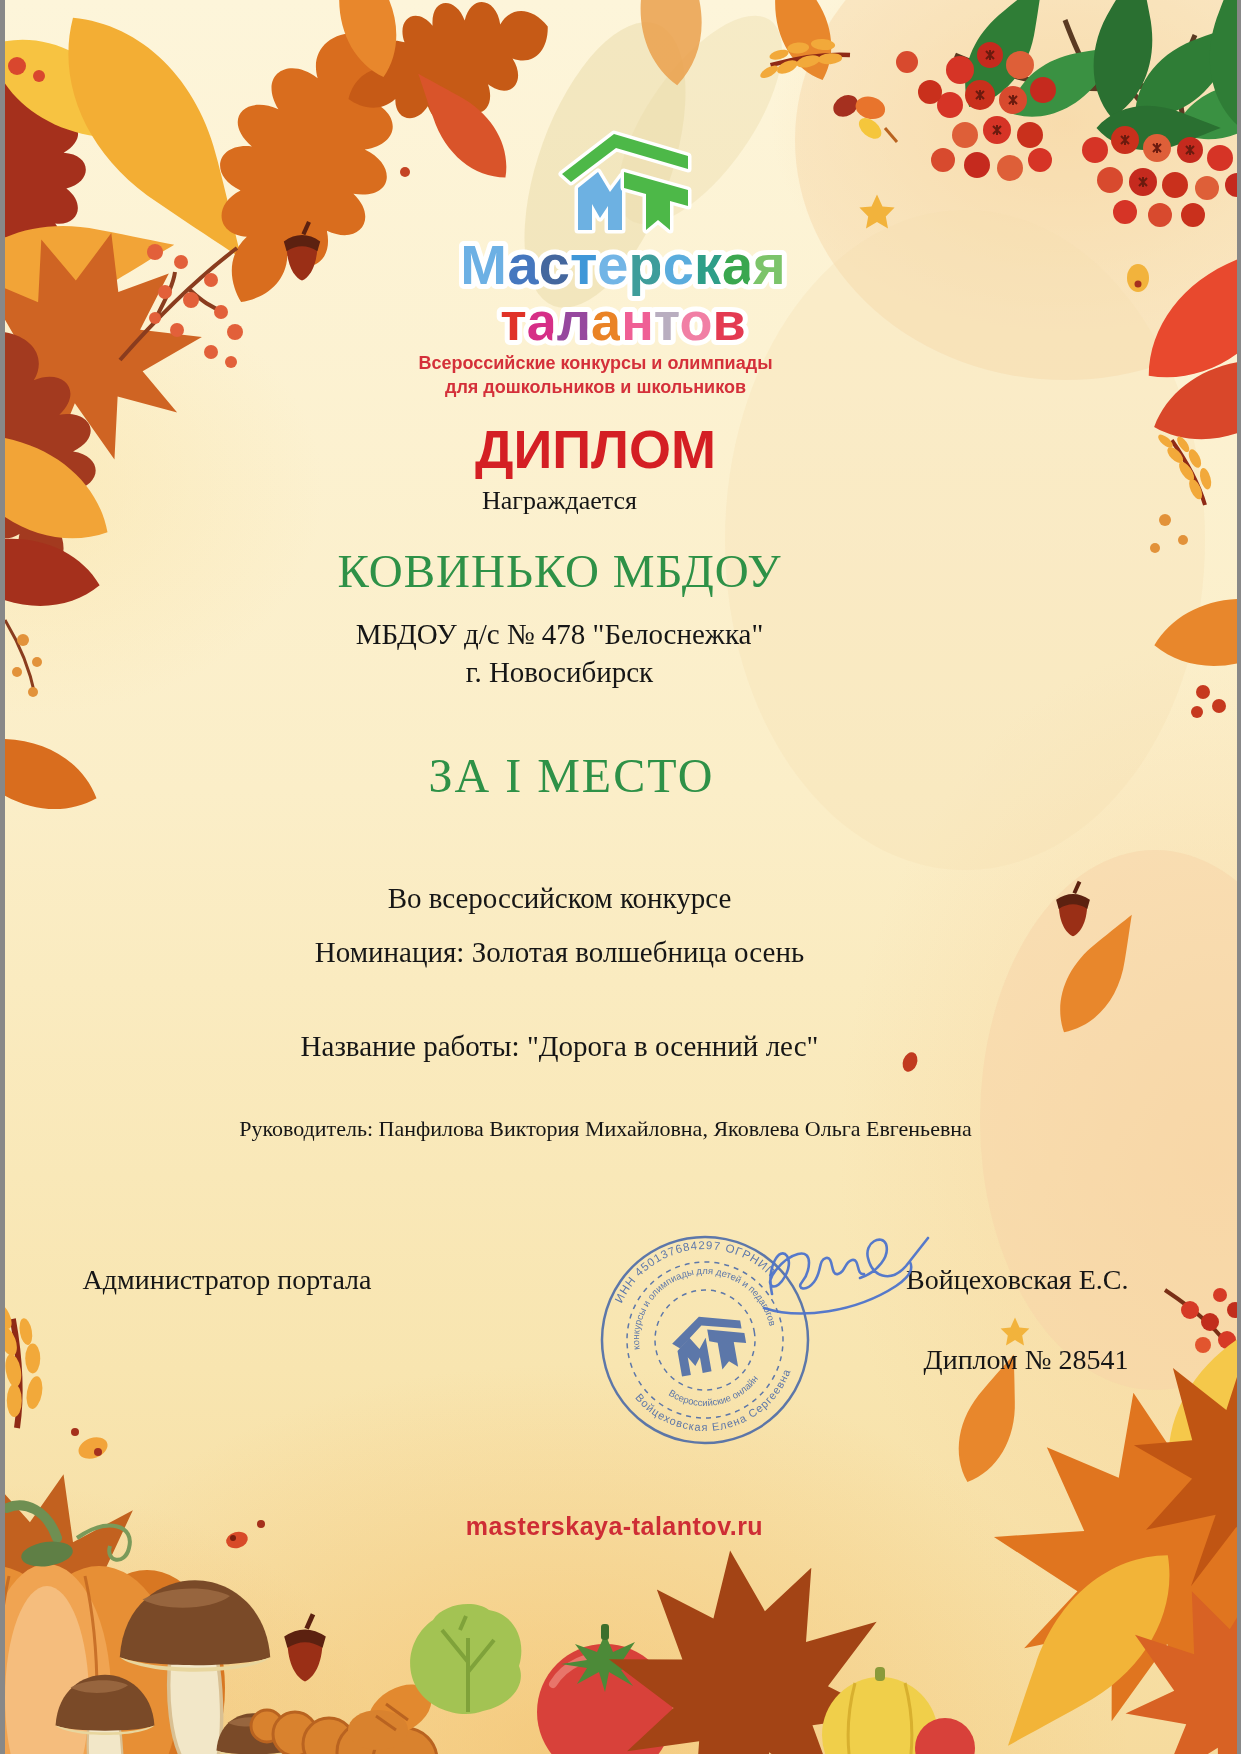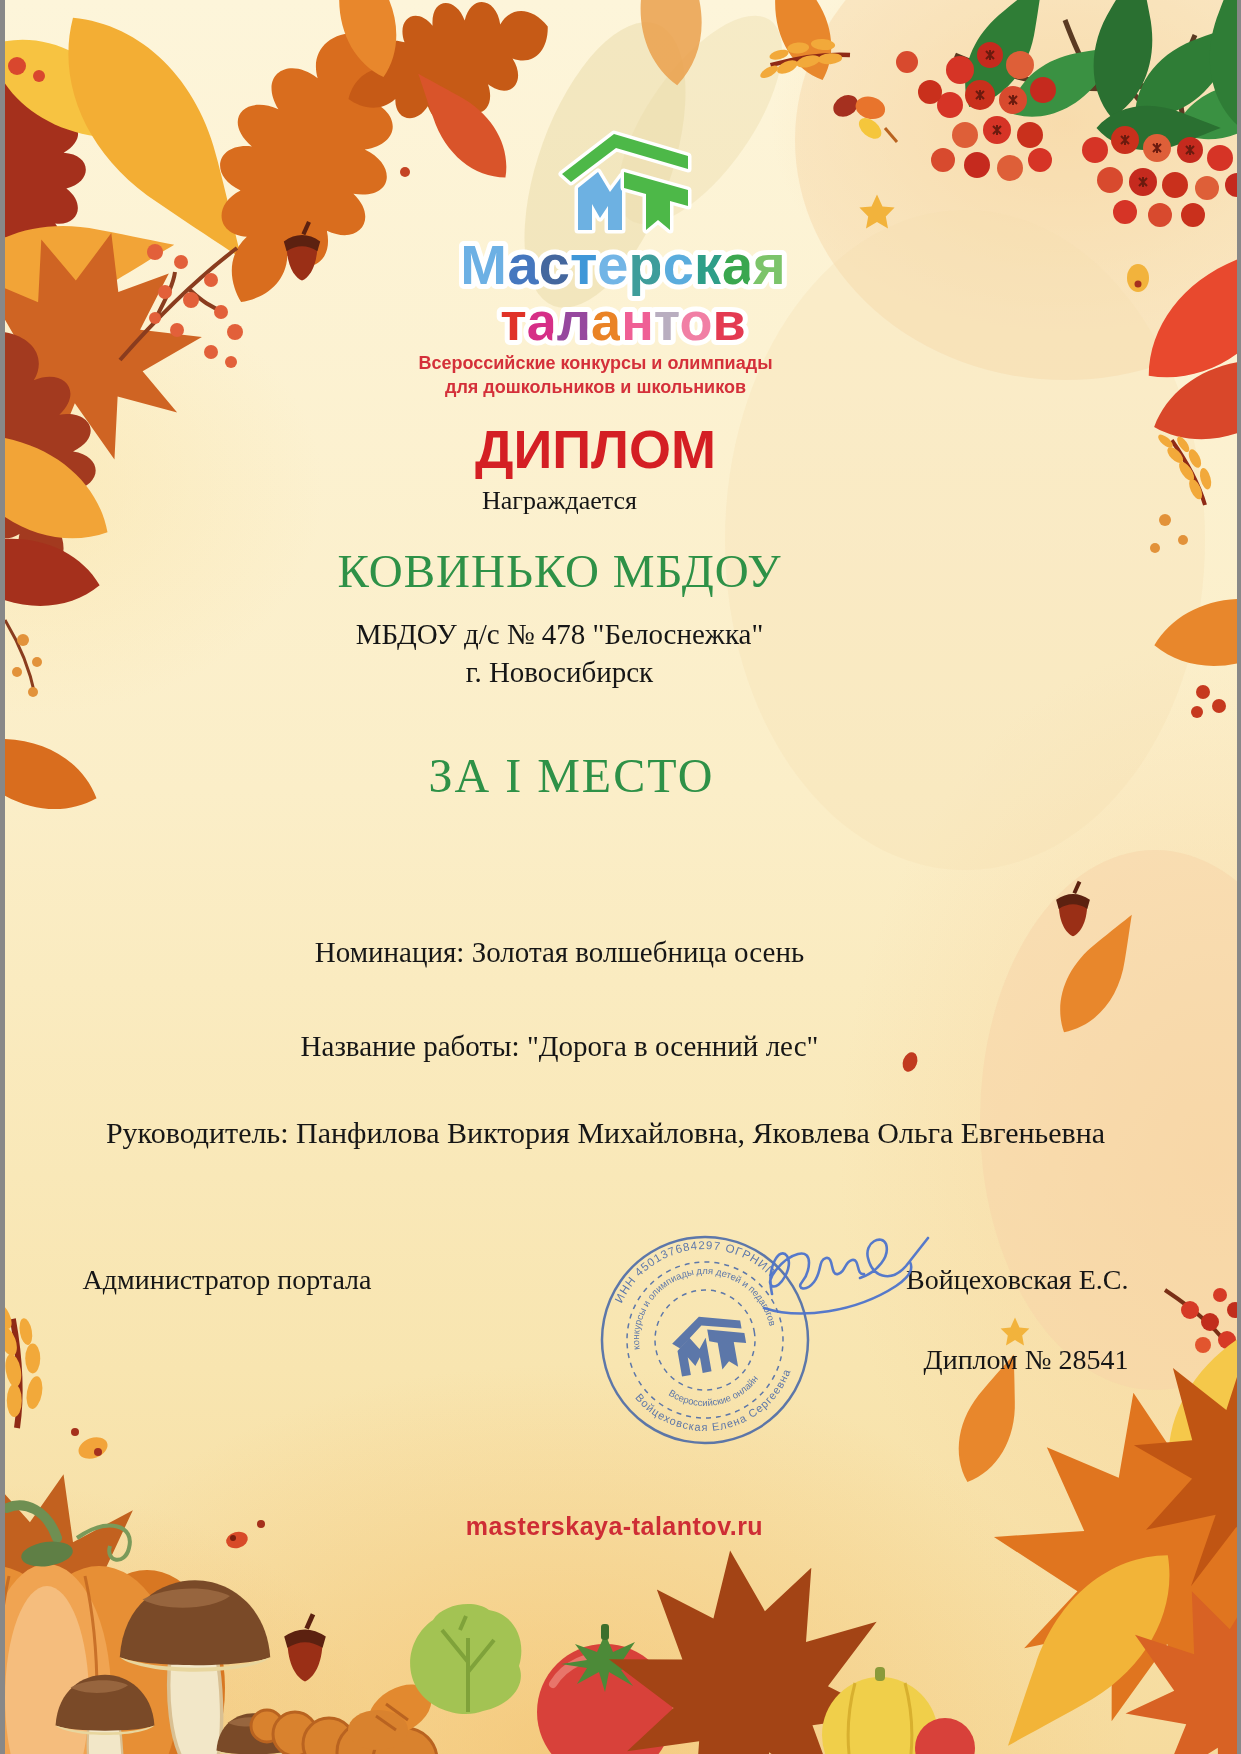--- a/index.html
+++ b/index.html
@@ -18,21 +18,21 @@
   .line{position:absolute;text-align:center;white-space:nowrap;}
   .tag-center{left:0;width:1182px;font-family:"Liberation Sans",sans-serif;font-weight:bold;color:#d4303a;}
   .body-center{left:0;width:1110px;}
   .t-tag{font-size:18px;line-height:23px;}
   .t-title{font-family:"Liberation Sans",sans-serif;font-weight:bold;font-size:54px;color:#d41f24;letter-spacing:0px;}
   .t-award-label{font-size:26px;}
   .t-name{font-size:47px;color:#2e9147;letter-spacing:1px;}
   .t-inst{font-size:29px;}
   .t-place{font-size:48px;color:#2e9147;letter-spacing:2px;padding-left:12px;}
   .t-body{font-size:29px;}
-  .t-super{font-size:30px;padding-left:46px;}
+  .t-super{font-size:22px;padding-left:46px;}
   .t-foot{font-size:28px;}
   .left-col{position:absolute;left:78px;white-space:nowrap;}
   .right-col{position:absolute;right:108px;text-align:center;white-space:nowrap;}
   .t-site{font-family:"Liberation Sans",sans-serif;font-weight:bold;font-size:25px;color:#ce2d35;letter-spacing:.5px;width:1220px;left:0;}
   svg text{font-family:"Liberation Sans",sans-serif;}
   .brand-word{font-weight:bold;stroke:#fff;stroke-linejoin:round;paint-order:stroke;}
   .stamp-arc{fill:#3b5fa8;letter-spacing:1px;}
 </style>
 </head>
 <body>
@@ -300,20 +300,21 @@
 
   <div class="line tag-center t-tag" style="top:352px">Всероссийские конкурсы и олимпиады</div>
   <div class="line tag-center t-tag" style="top:376px">для дошкольников и школьников</div>
 
   <div class="line tag-center t-title" style="top:418px">ДИПЛОМ</div>
   <div class="line body-center t-award-label" style="top:486px">Награждается</div>
   <div class="line body-center t-name" style="top:544px">КОВИНЬКО МБДОУ</div>
   <div class="line body-center t-inst" style="top:618px">МБДОУ д/с № 478 "Белоснежка"</div>
   <div class="line body-center t-inst" style="top:656px">г. Новосибирск</div>
   <div class="line body-center t-place" style="top:748px">ЗА I МЕСТО</div>
+  <div class="line body-center t-body" style="top:882px">Во всероссийском конкурсе</div>
   <div class="line body-center t-body" style="top:936px">Номинация: Золотая волшебница осень</div>
   <div class="line body-center t-body" style="top:1030px">Название работы: "Дорога в осенний лес"</div>
   <div class="line body-center t-super" style="top:1116px">Руководитель: Панфилова Виктория Михайловна, Яковлева Ольга Евгеньевна</div>
 
   <div class="left-col t-foot" style="top:1264px">Администратор портала</div>
   <div class="right-col t-foot" style="top:1264px">Войцеховская Е.С.</div>
   <div class="right-col t-foot" style="top:1344px">Диплом № 28541</div>
 
   <div class="line t-site" style="top:1512px">masterskaya-talantov.ru</div>
 

